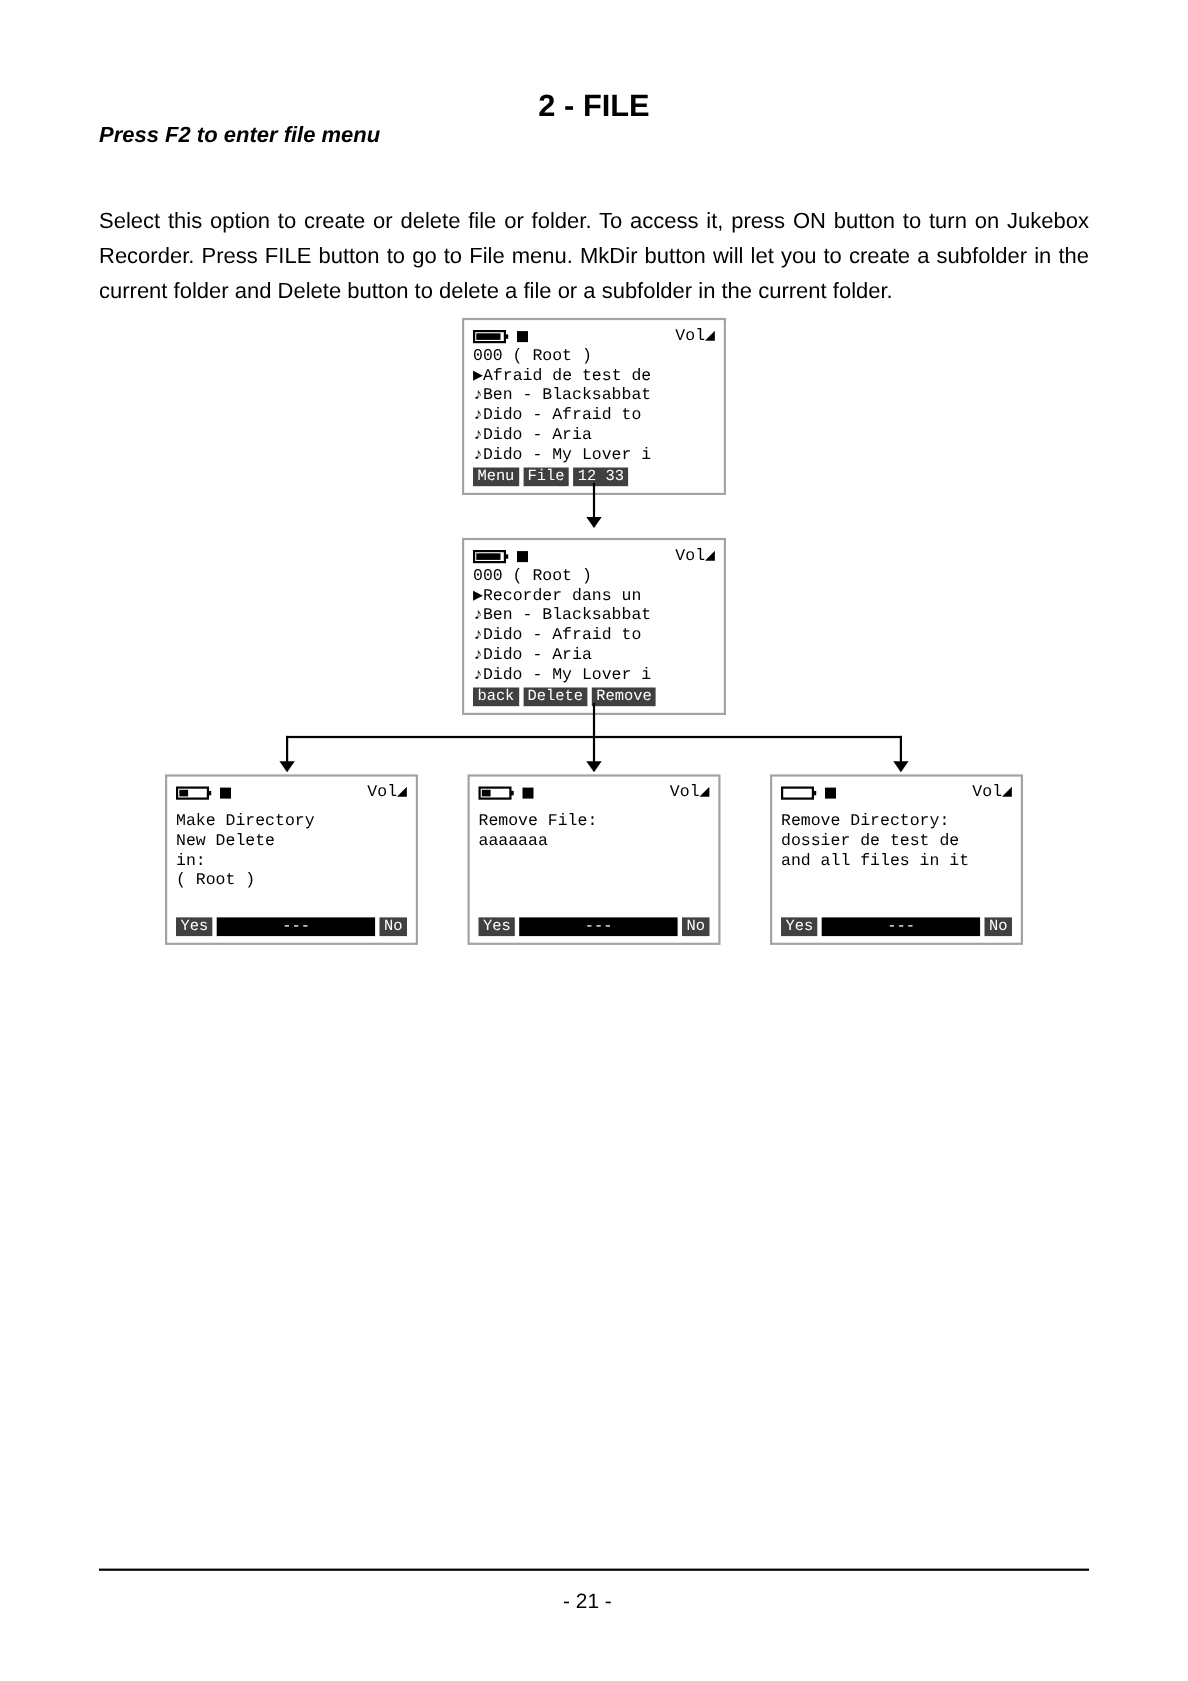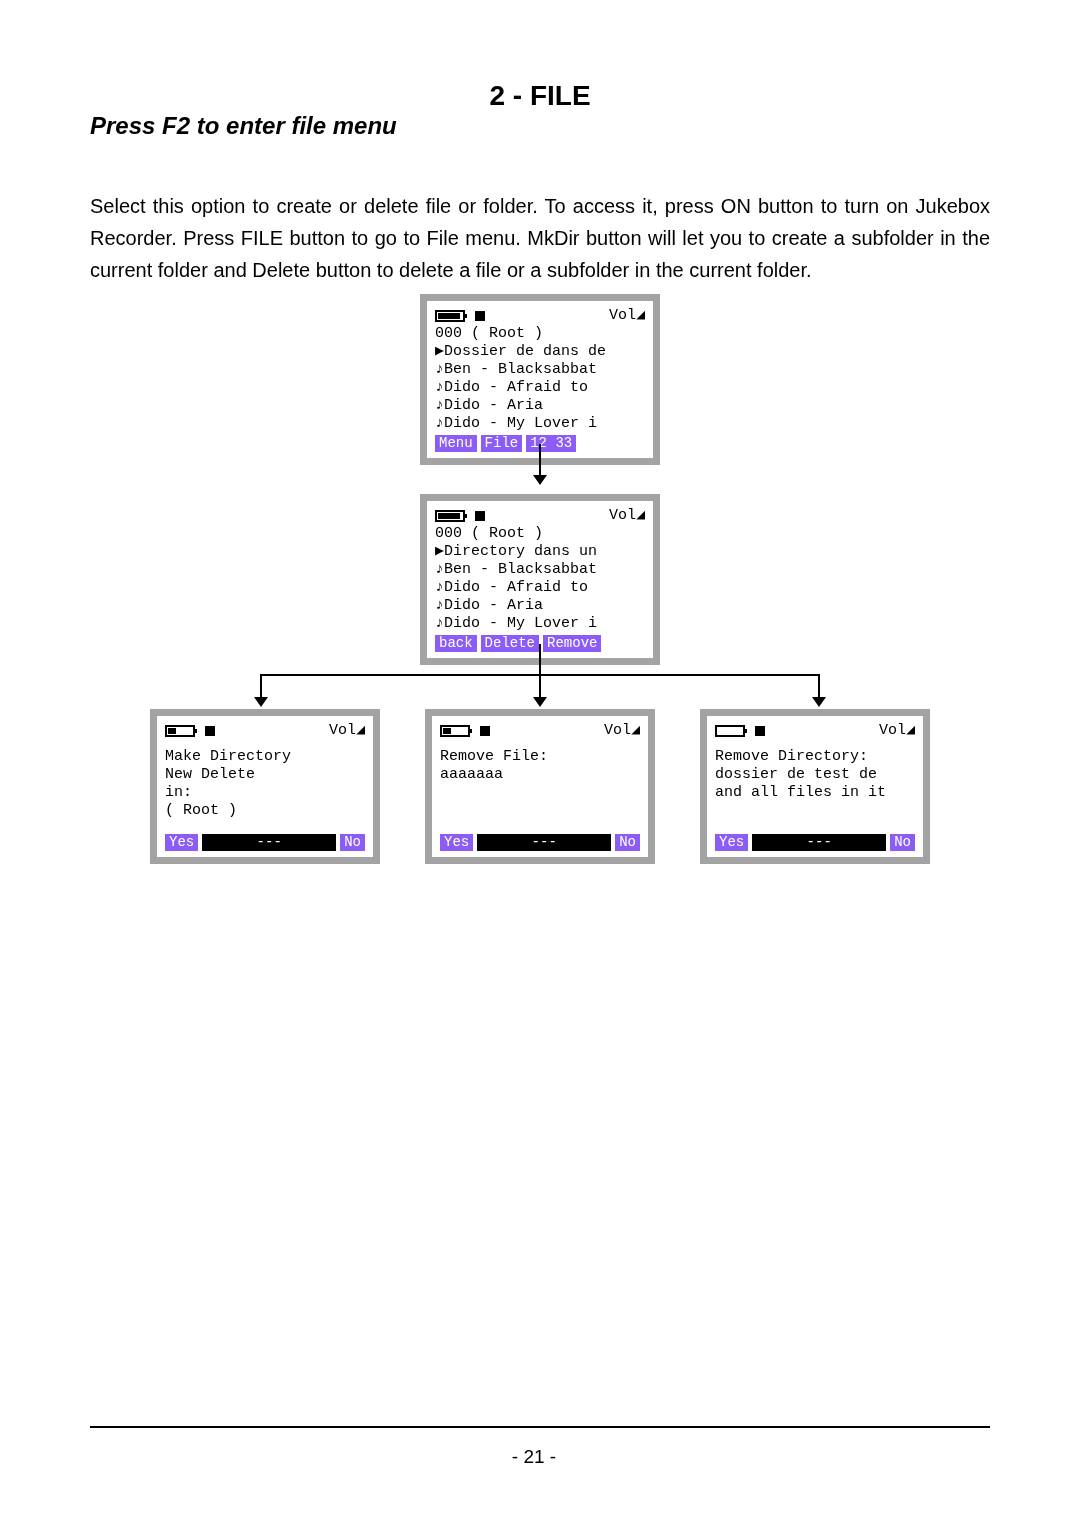--- a/index.html
+++ b/index.html
@@ -13,39 +13,39 @@
       padding: 80px 90px 0 90px;
     }
     .section-title {
       text-align: center;
       font-size: 28px;
       font-weight: bold;
     }
     .section-title .num { font-size: 28px; }
     .section-title .word-file { font-variant: small-caps; }
     .subhead {
-      font-size: 24px;
+      font-size: 20px;
       font-weight: bold;
       font-style: italic;
       margin-bottom: 50px;
     }
     .body-text {
       font-size: 20px;
       line-height: 1.6;
       text-align: justify;
       margin-bottom: 8px;
       margin-top: 39px;
     }
     .diagram {
       width: 780px;
       margin: 0 auto;
       position: relative;
     }
     .screen {
-      border: 7px solid #a3a3a3;
+      border: 2px solid #a3a3a3;
       background: #fff;
       font-family: "Courier New", monospace;
       font-size: 15px;
       line-height: 1.2;
       padding: 6px 8px;
       position: absolute;
     }
     .screen .topline {
       display: flex;
       align-items: center;
@@ -63,21 +63,21 @@
       width:3px; height:4px; background:#000;
     }
     .batt .fill { position:absolute; left:1px; top:1px; height:6px; background:#000; }
     .stopicon { width:10px; height:10px; background:#000; display:inline-block; }
     .vol { margin-left:auto; }
     .footbar {
       display:flex; gap:4px;
       margin-top:2px;
     }
     .footbar span {
-      background:#8b5cf6; color:#fff;
+      background:#404040; color:#fff;
       padding:0 4px;
       font-size:14px;
       white-space:nowrap;
     }
     .footbar .blank { flex:1; background:#000; }
     .arrow-down {
       position:absolute;
       width:2px; background:#000;
     }
     .arrow-down::after {
@@ -122,21 +122,21 @@
 
   <div class="screen" style="left:270px; top:0; width:240px;">
     <div class="topline">
       <span class="batt">
           <span class="fill" style="width:22px;"></span>
         </span>
       <span class="stopicon"></span>
       <span class="vol">Vol◢</span>
     </div>
     <div>000 ( Root )</div>
-    <div>▶Dossier de dans de</div>
+    <div>▶Afraid de test de</div>
     <div> ♪Ben - Blacksabbat</div>
     <div> ♪Dido - Afraid to</div>
     <div> ♪Dido - Aria</div>
     <div> ♪Dido - My Lover i</div>
     <div class="footbar">
       <span>Menu</span>
       <span>File</span>
       <span>12 33</span>
     </div>
   </div>
@@ -145,21 +145,21 @@
 
   <div class="screen" style="left:270px; top:200px; width:240px;">
     <div class="topline">
       <span class="batt">
           <span class="fill" style="width:22px;"></span>
         </span>
       <span class="stopicon"></span>
       <span class="vol">Vol◢</span>
     </div>
     <div>000 ( Root )</div>
-    <div>▶Directory dans un</div>
+    <div>▶Recorder dans un</div>
     <div> ♪Ben - Blacksabbat</div>
     <div> ♪Dido - Afraid to</div>
     <div> ♪Dido - Aria</div>
     <div> ♪Dido - My Lover i</div>
     <div class="footbar">
       <span>back</span>
       <span>Delete</span>
       <span>Remove</span>
     </div>
   </div>

